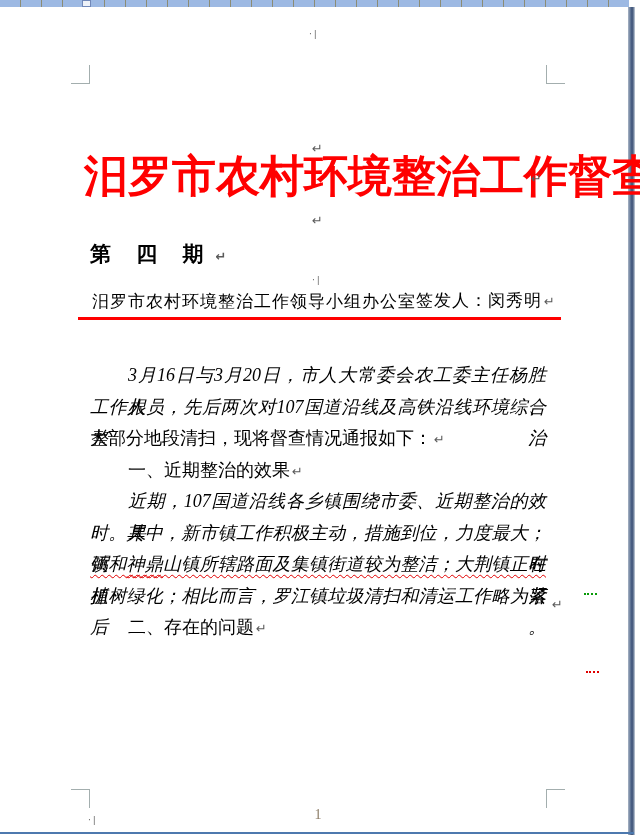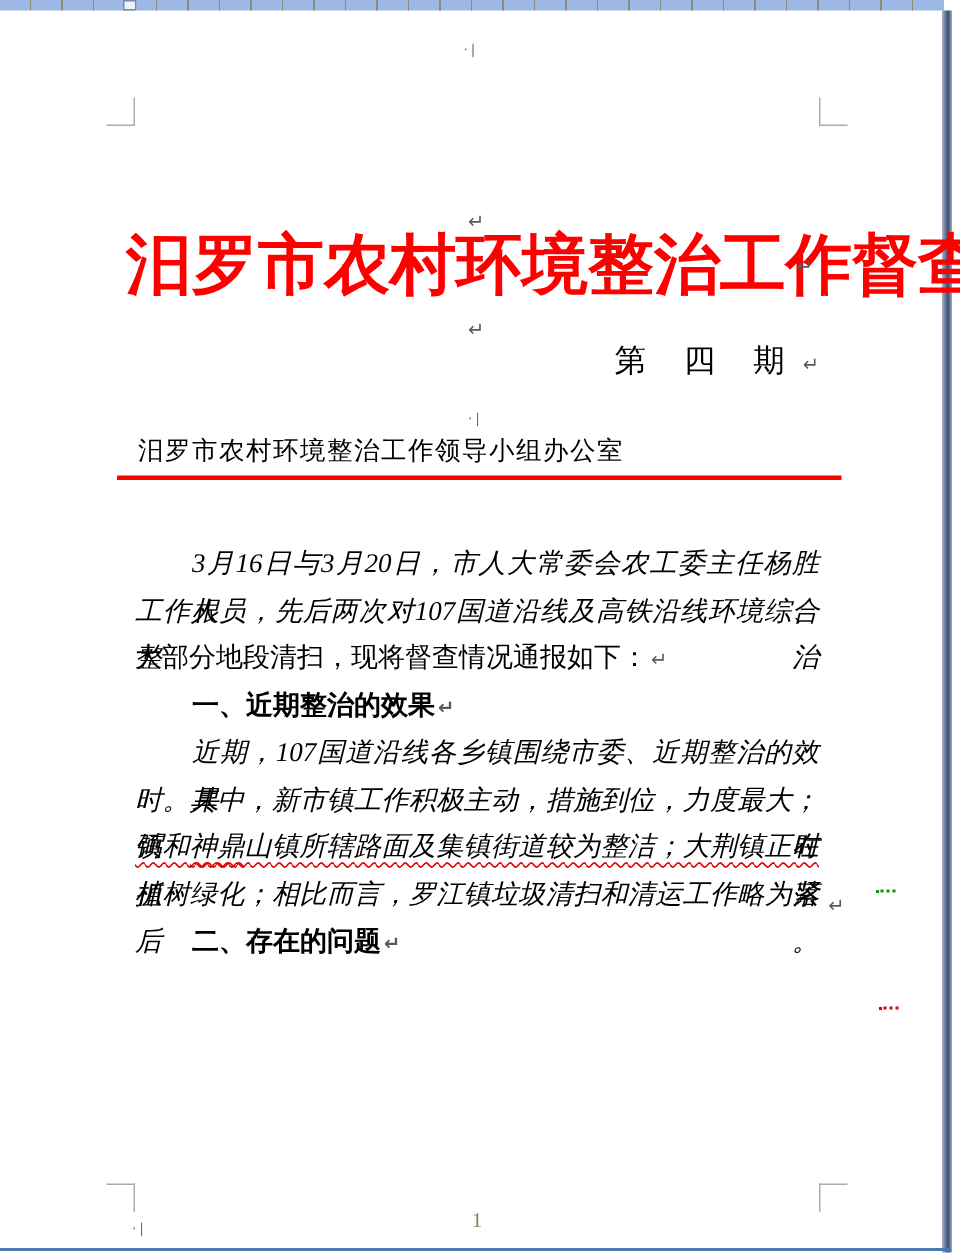--- a/index.html
+++ b/index.html
@@ -42,22 +42,22 @@
   .endmark{color:#5a5a5a;font-size:13px;font-family:"DejaVu Sans",sans-serif;
     letter-spacing:0;margin-left:2px;}
   .endmark.out{position:absolute;right:-17px;top:8px;}
   
   .doc-title{
     position:absolute;left:84px;top:146px;width:460px;
     text-align:center;font-size:44px;line-height:62px;font-weight:bold;
     color:#ff0000;white-space:nowrap;
   }
   .issue{
-    position:absolute;left:90px;top:226px;width:456px;
-    text-align:right;font-size:21px;line-height:28px;font-weight:normal;
+    position:absolute;left:90px;top:240px;width:456px;
+    text-align:left;font-size:21px;line-height:28px;font-weight:bold;
     letter-spacing:10px;
   }
   .byline{
     position:absolute;left:92px;top:289px;width:455px;
     display:flex;justify-content:space-between;
     font-size:17px;line-height:24px;letter-spacing:1px;white-space:nowrap;align-items:flex-end;
   }
   .redrule{
     position:absolute;left:78px;top:317px;width:483px;height:3px;
     background:#ff0000;
@@ -66,21 +66,21 @@
   .bodyblock{
     position:absolute;left:90px;top:360px;width:456px;
     font-size:18px;
   }
   .line{
     height:31.5px;line-height:31.5px;position:relative;
     text-align:justify;text-align-last:left;
   }
   .line.just{text-align-last:justify;font-style:italic;}
   .line.indent{padding-left:38px;}
-  .line.heading{font-weight:bold;}
+  .line.heading{font-weight:normal;}
   .u-green{text-decoration:#089b08 wavy underline;text-decoration-thickness:1px;text-underline-offset:4px;}
   .u-red{text-decoration:#e00000 wavy underline;text-decoration-thickness:1px;text-underline-offset:4px;}
   
   .stub{position:absolute;width:13px;height:3px;}
   .stub.green{left:584px;top:590px;border-bottom:2px dotted #089b08;}
   .stub.red{left:586px;top:668px;border-bottom:2px dotted #e00000;}
   
   .pagenum{
     position:absolute;left:90px;top:806px;width:456px;
     text-align:center;font-size:14px;line-height:18px;color:#8b7b65;
@@ -109,20 +109,21 @@
 
   <div class="doc-title">汨罗市农村环境整治工作督查通报</div>
   <span class="mark abs" style="left:531px;top:172px;">↵</span>
 
   <div class="issue"><span>第 四 期</span><span class="endmark" style="letter-spacing:0;">↵</span></div>
 
   <span class="tinymark" style="left:312px;top:276px;">·|</span>
 
   <div class="byline">
     <span>汨罗市农村环境整治工作领导小组办公室</span>
+    <span><span>签发人：闵秀明</span><span class="endmark">↵</span></span>
   </div>
 
   <div class="redrule"></div>
 
   <div class="bodyblock" id="body-lines">
       <div class="line indent just"><span>3月16日与3月20日，市人大常委会农工委主任杨胜根、</span></div>
       <div class="line just"><span>工作人员，先后两次对107国道沿线及高铁沿线环境综合整治</span></div>
       <div class="line"><span>大部分地段清扫，现将督查情况通报如下：</span><span class="endmark">↵</span></div>
       <div class="line heading indent"><span>一、近期整治的效果</span><span class="endmark">↵</span></div>
       <div class="line indent just"><span>近期，107国道沿线各乡镇围绕市委、近期整治的效果</span></div>

